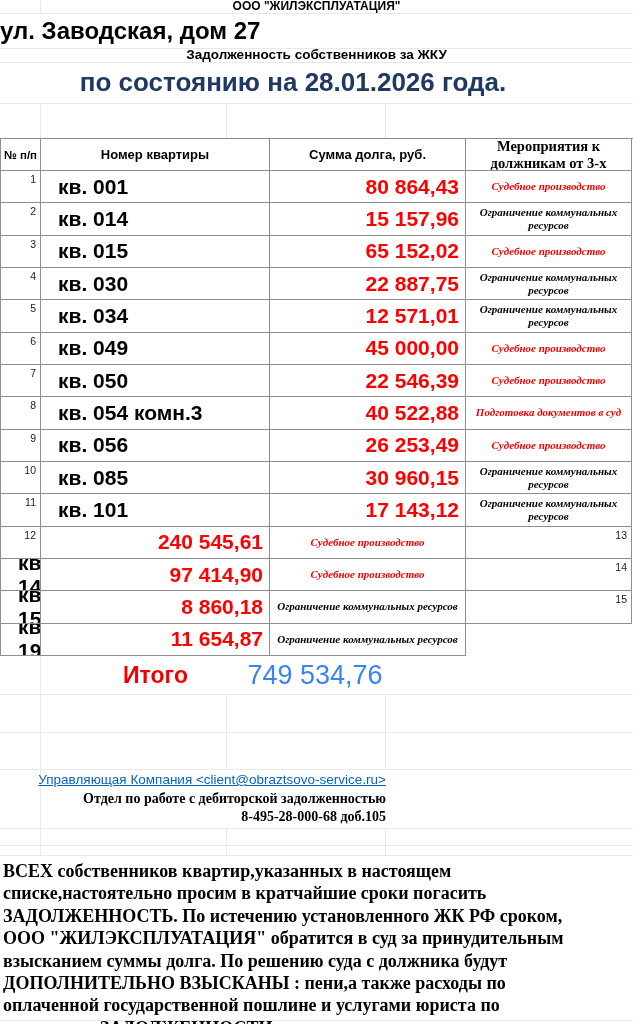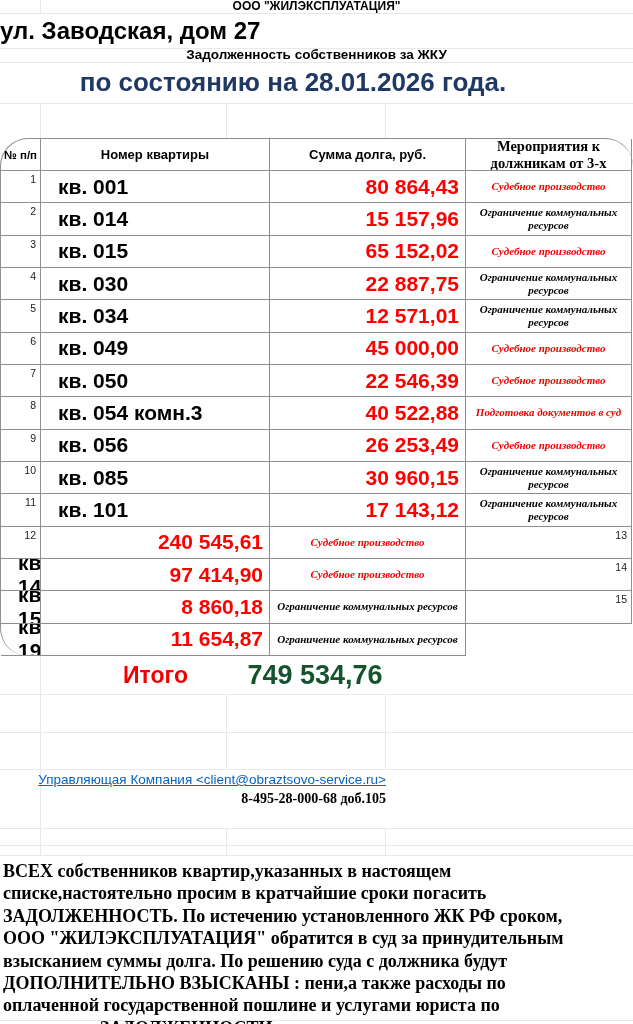--- a/index.html
+++ b/index.html
@@ -16,21 +16,21 @@
   .r-address { position:absolute; top:13px; left:0; width:633px; height:35px; line-height:35px;
                text-align:left; font-size:24px; font-weight:bold; }
   .r-subtitle { position:absolute; top:48px; left:0; width:633px; height:14px; line-height:14px;
                text-align:center; font-size:13.5px; font-weight:bold; }
   .r-date { position:absolute; top:62px; left:0; width:586px; height:41px; line-height:41px;
                text-align:center; font-size:26px; font-weight:bold; color:#1f3864; }
 
   
   .tbl { position:absolute; top:138px; left:0; width:633px; display:grid;
          grid-template-columns:40px 229px 196px 166px;
-         border-top:1px solid #8e8e8e; border-left:1px solid #8e8e8e; background:#fff;border-radius:28px; }
+         border-top:1px solid #8e8e8e; border-left:1px solid #8e8e8e; background:#fff; }
   .tbl > div { border-right:1px solid #8e8e8e; border-bottom:1px solid #8e8e8e; overflow:hidden; }
   .th { height:32px; display:flex; align-items:center; justify-content:center;
         font-weight:bold; text-align:center; }
   .th-num { font-size:11.5px; }
   .th-txt { font-size:13px; }
   .th-serif { font-family:"Liberation Serif",serif; font-size:14.5px; line-height:1.12; }
   .c-n   { height:32.33px; font-size:10.5px; color:#222; text-align:right; padding:2px 4px 0 0; }
   .c-apt { height:32.33px; display:flex; align-items:center; padding-left:17px;
            font-size:21px; font-weight:bold; }
   .c-debt{ height:32.33px; display:flex; align-items:center; justify-content:flex-end;
@@ -41,21 +41,21 @@
   .act-red { color:#f20000; }
   .act-black { color:#000; }
 
   
   .total-row { position:absolute; top:656px; left:0; width:633px; height:38px; }
   .total-label { position:absolute; left:41px; top:0; width:229px; height:38px;
                  display:flex; align-items:center; justify-content:center;
                  font-size:23px; font-weight:bold; color:#f20000; }
   .total-value { position:absolute; left:235px; top:0; width:160px; height:38px;
                  display:flex; align-items:center; justify-content:center;
-                 font-size:27px; font-weight:bold; color:#14532d; white-space:nowrap; }
+                 font-size:27px; font-weight:normal; color:#3b82f6; white-space:nowrap; }
 
   
   .contacts { position:absolute; top:769px; left:0; width:386px; text-align:right; }
   .link-row { height:21px; line-height:21px; font-size:13.5px; }
   .link-row a { color:#0563c1; text-decoration:underline; }
   .dept-row { height:18px; line-height:18px; font-size:14px; font-weight:bold;
               font-family:"Liberation Serif",serif; }
   .phone-row { height:17px; line-height:17px; font-size:14px; font-weight:bold;
               font-family:"Liberation Serif",serif; }
 
@@ -178,18 +178,19 @@
 
   <div class="total-row">
     <div class="total-label">Итого</div>
     <div class="total-value">749 534,76</div>
   </div>
 
   <div class="contacts">
     <div class="link-row">
       <a href="#">Управляющая Компания &lt;client@obraztsovo-service.ru&gt;</a>
     </div>
+    <div class="dept-row">Отдел по работе с дебиторской задолженностью</div>
     <div class="phone-row">8-495-28-000-68 доб.105</div>
   </div>
 
   <div class="notice">ВСЕХ собственников квартир,указанных в настоящем списке,настоятельно просим в кратчайшие сроки погасить ЗАДОЛЖЕННОСТЬ.  По истечению установленного ЖК РФ сроком, ООО "ЖИЛЭКСПЛУАТАЦИЯ" обратится в суд за принудительным взысканием суммы долга. По решению суда с должника будут ДОПОЛНИТЕЛЬНО ВЗЫСКАНЫ : пени,а также расходы по оплаченной государственной пошлине и услугами юриста по взысканию ЗАДОЛЖЕННОСТИ.</div>
 
 </div>
 
 </body></html>

